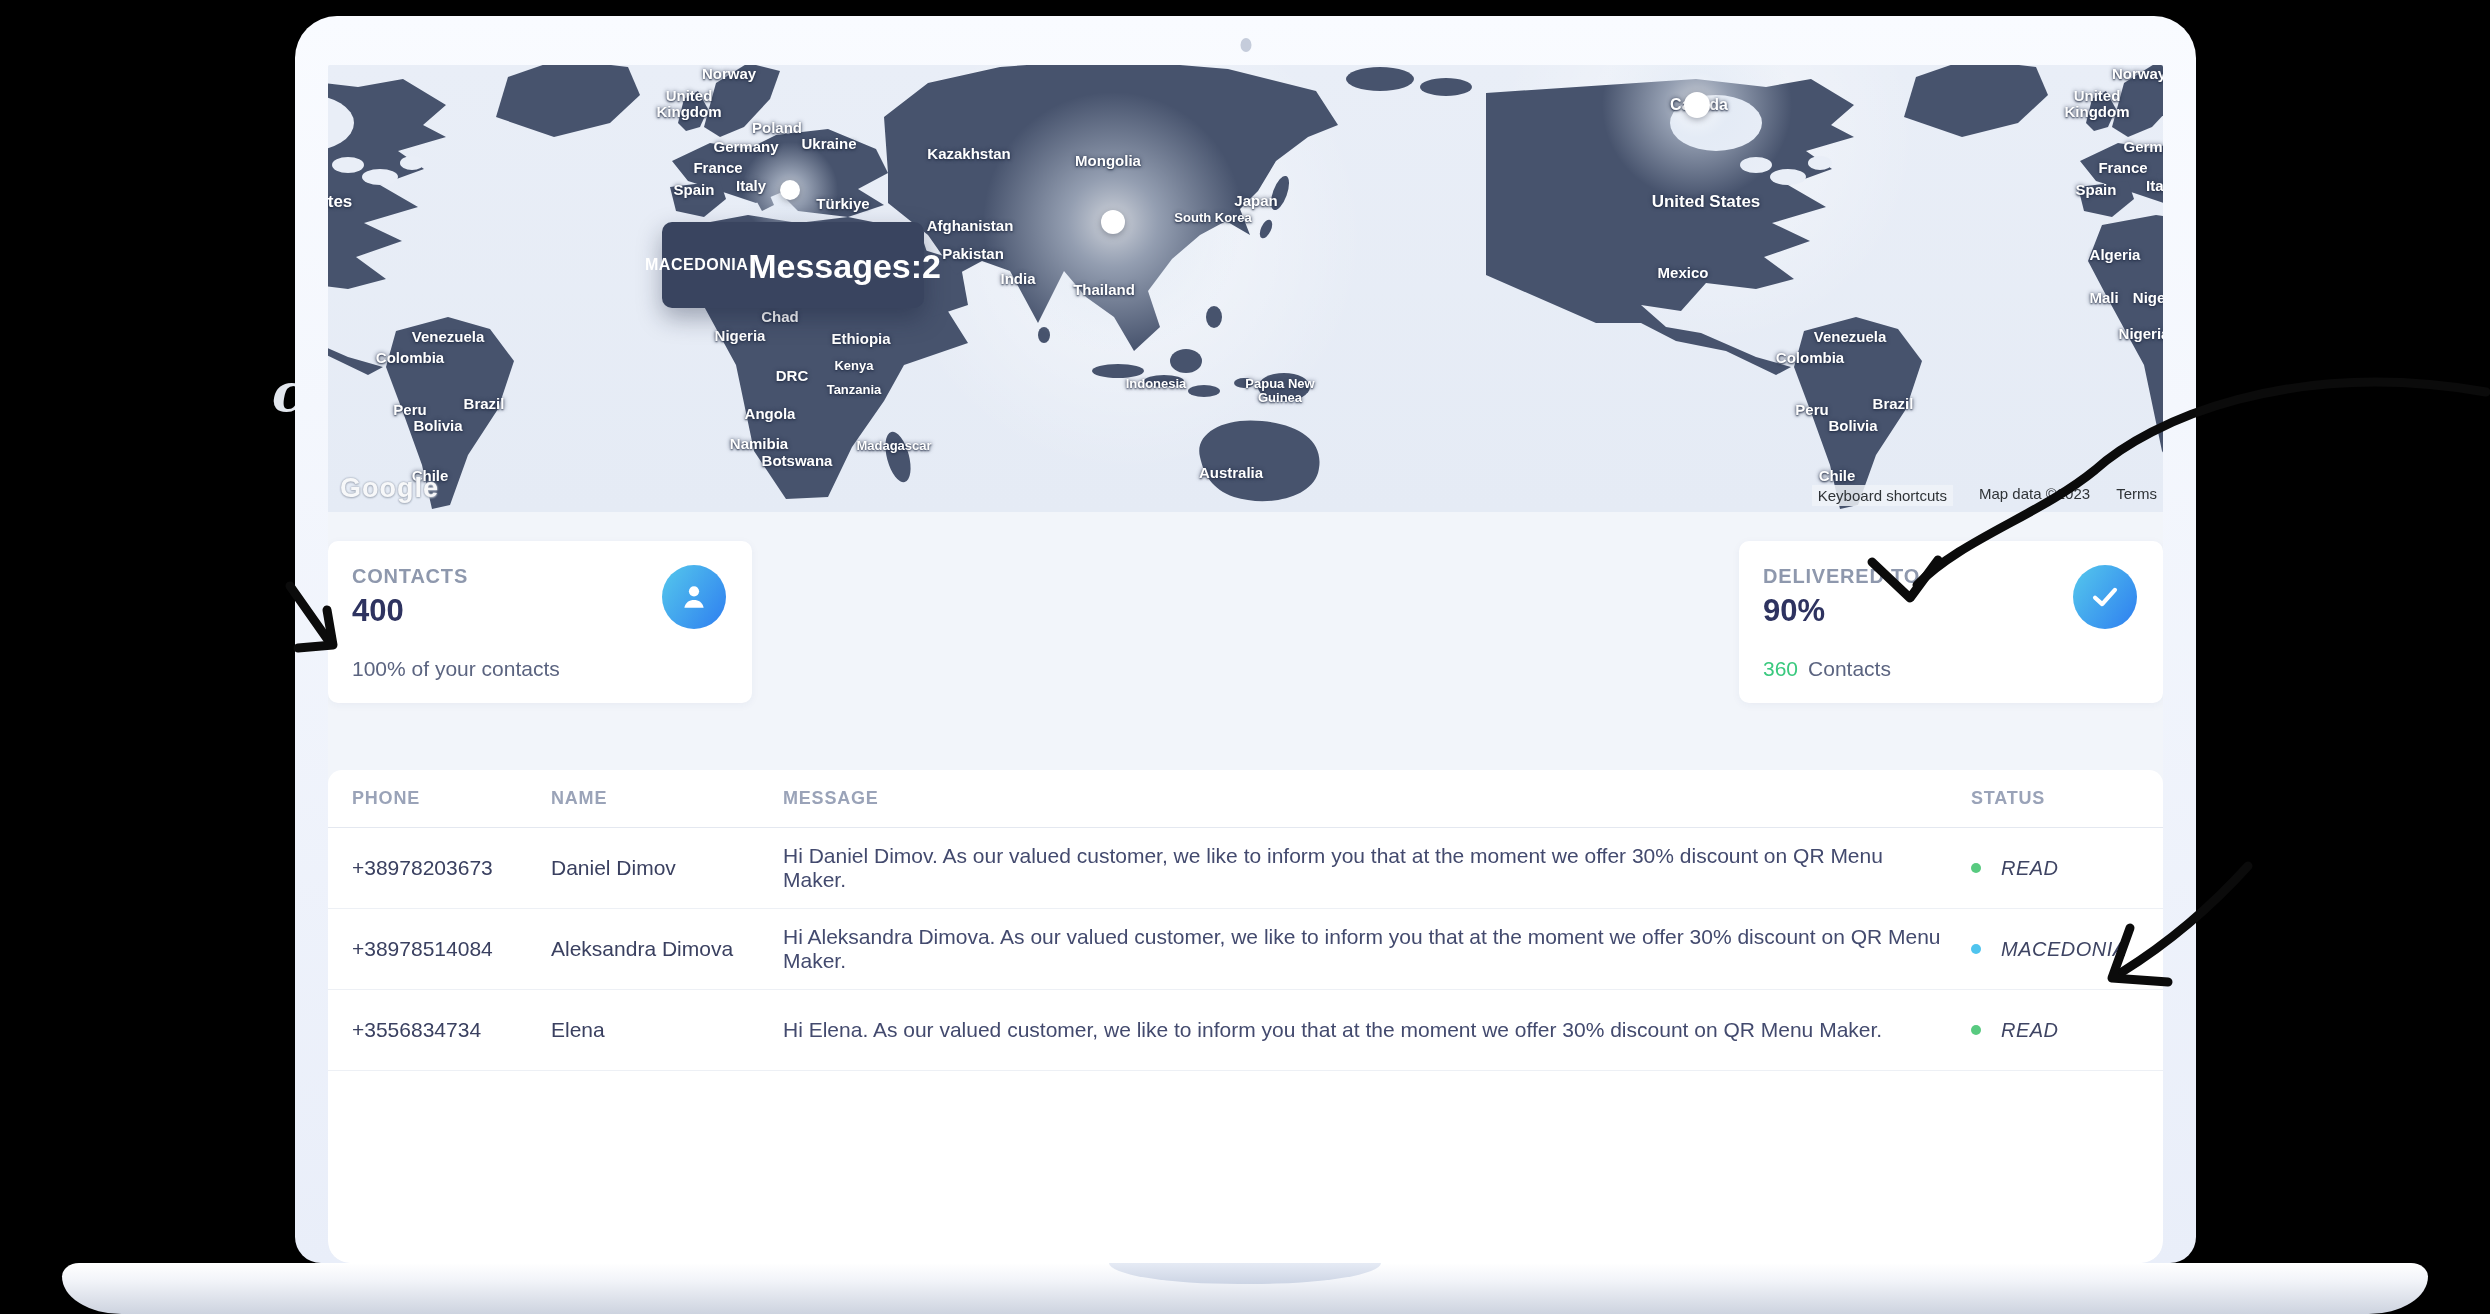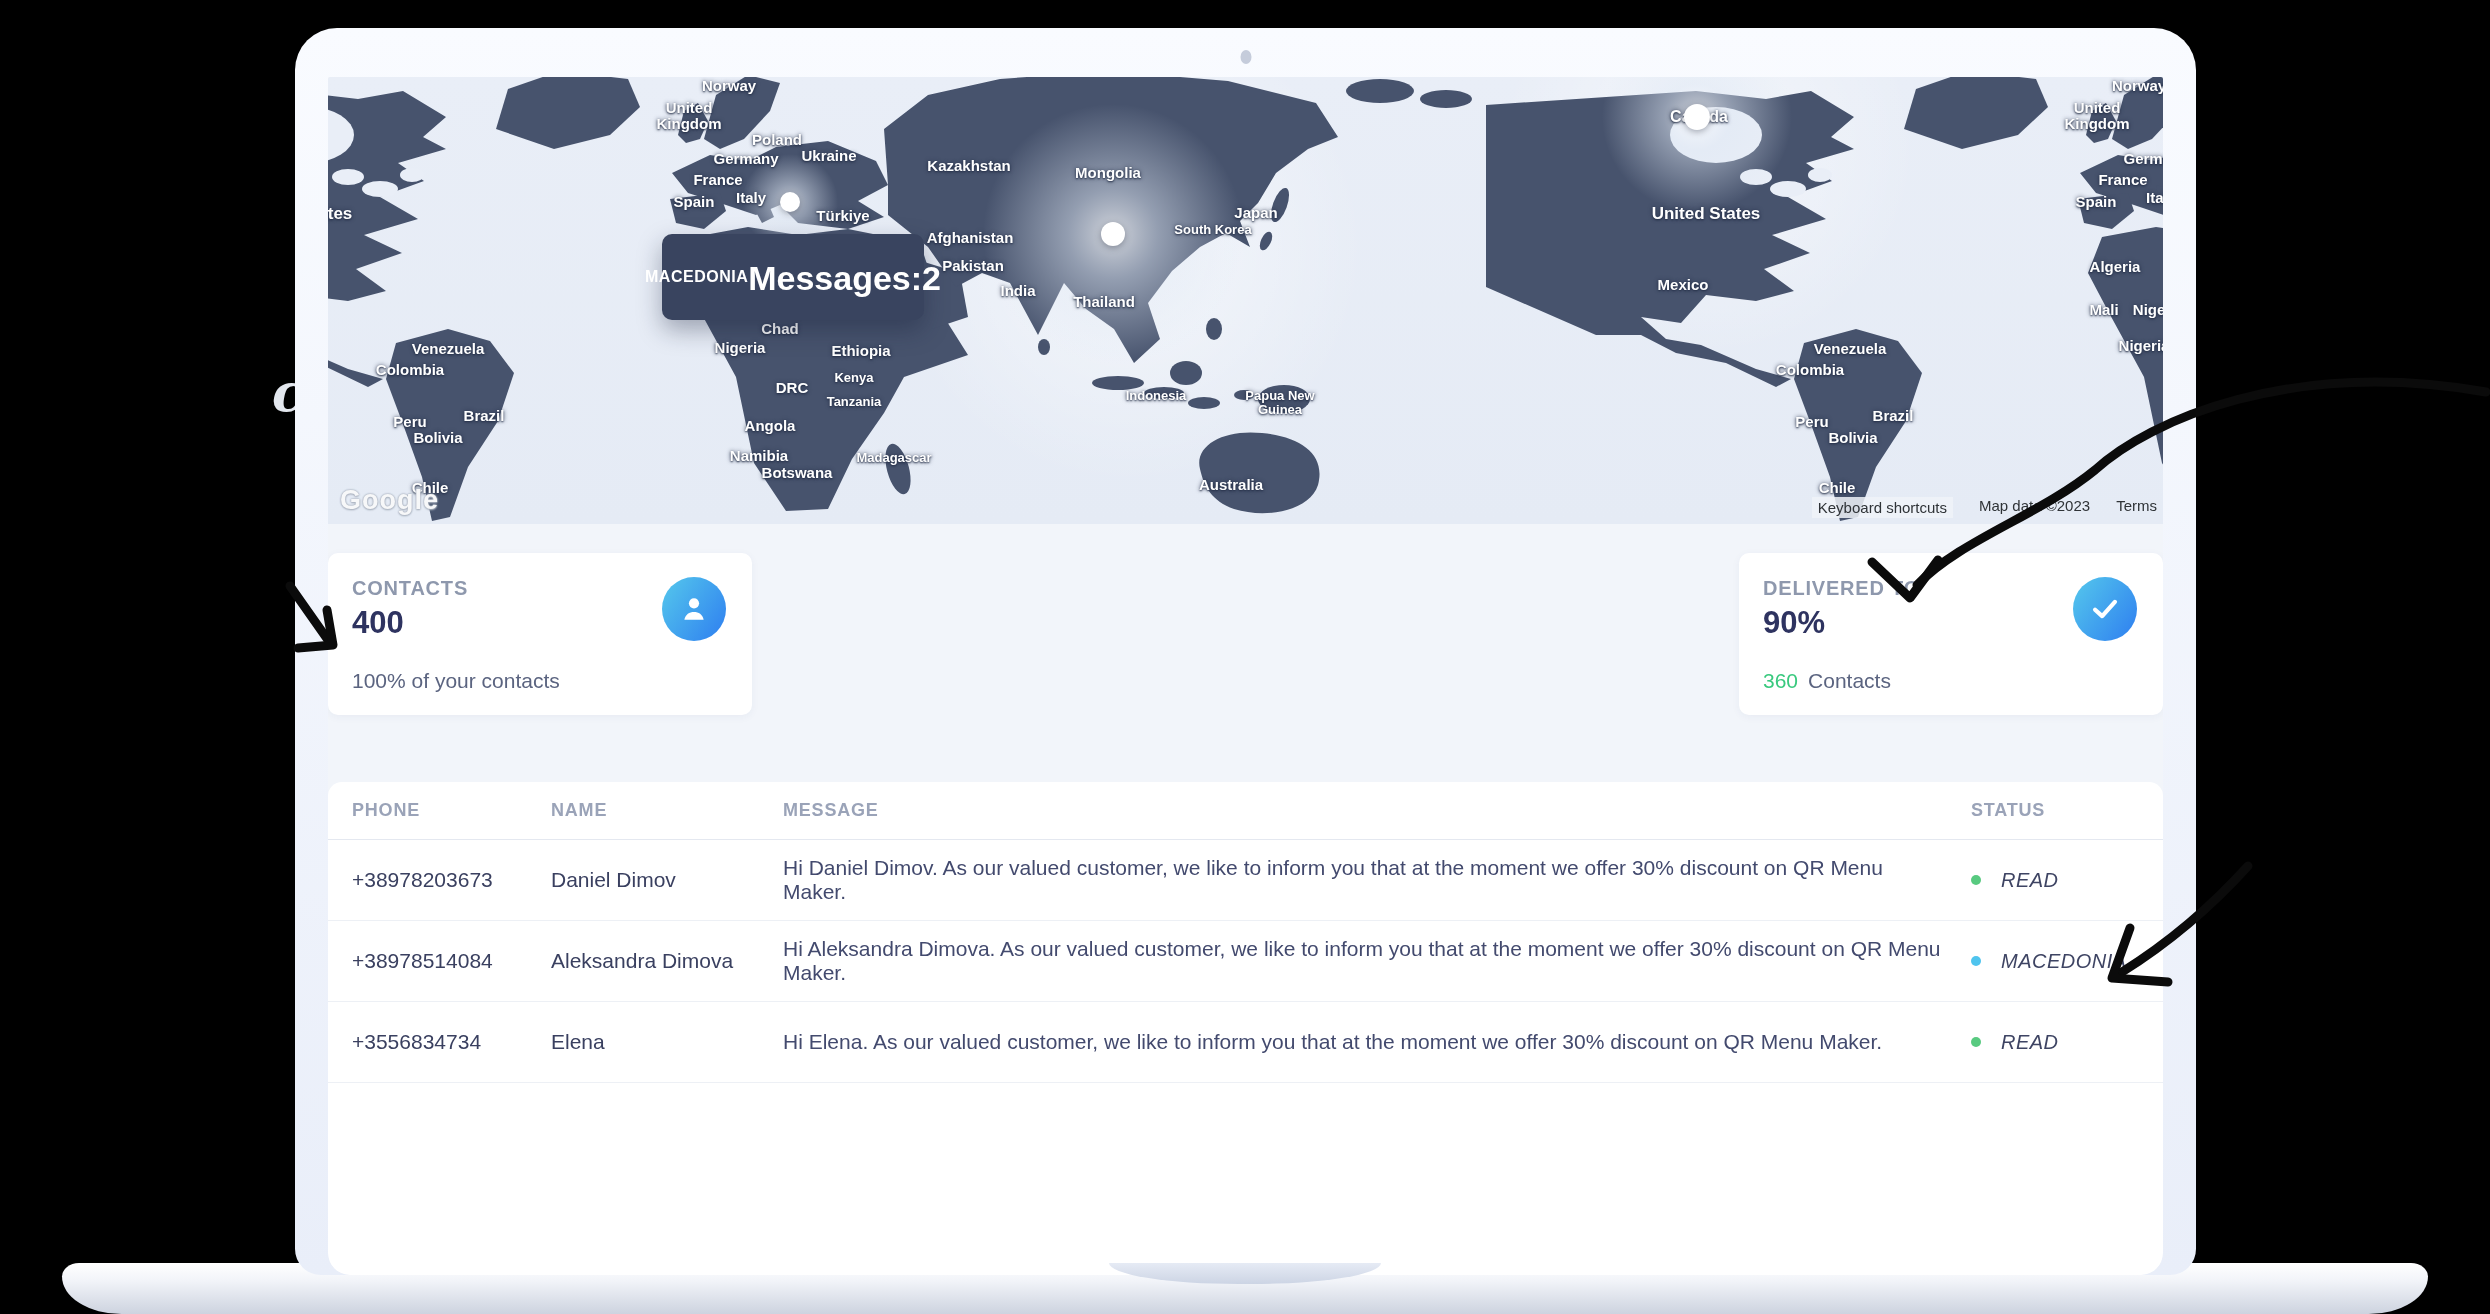--- a/index.html
+++ b/index.html
@@ -1,20 +1,20 @@
 <!DOCTYPE html>
 <html><head>
 <meta charset="utf-8">
 <style>
   html,body{margin:0;padding:0;background:#000;}
   .stage{position:relative;width:2490px;height:1314px;background:#000;overflow:hidden;
          font-family:"Liberation Sans",sans-serif;}
 
   
-  .laptop-screen{position:absolute;left:295px;top:28px;width:1901px;height:1247px;z-index:2;
+  .laptop-screen{position:absolute;left:295px;top:16px;width:1901px;height:1247px;z-index:2;
     border-radius:42px 42px 26px 26px;background:linear-gradient(180deg,#f9fbff,#e9eef9);}
   .camera-dot{position:absolute;left:50%;top:22px;transform:translateX(-50%);
     width:11px;height:14px;border-radius:50%;background:#c5ccdb;}
   .laptop-base{position:absolute;left:62px;top:1263px;width:2366px;height:51px;z-index:1;
     background:linear-gradient(180deg,#ffffff 0%,#f2f4f9 34%,#cdd3df 100%);
     border-radius:20px 20px 70px 70px / 16px 16px 44px 44px;}
   .base-notch{position:absolute;left:50%;top:1263px;transform:translateX(-50%);z-index:3;
     width:272px;height:21px;background:linear-gradient(180deg,#e6ebf5,#ccd4e4);
     border-radius:0 0 130px 130px / 0 0 21px 21px;}
 

